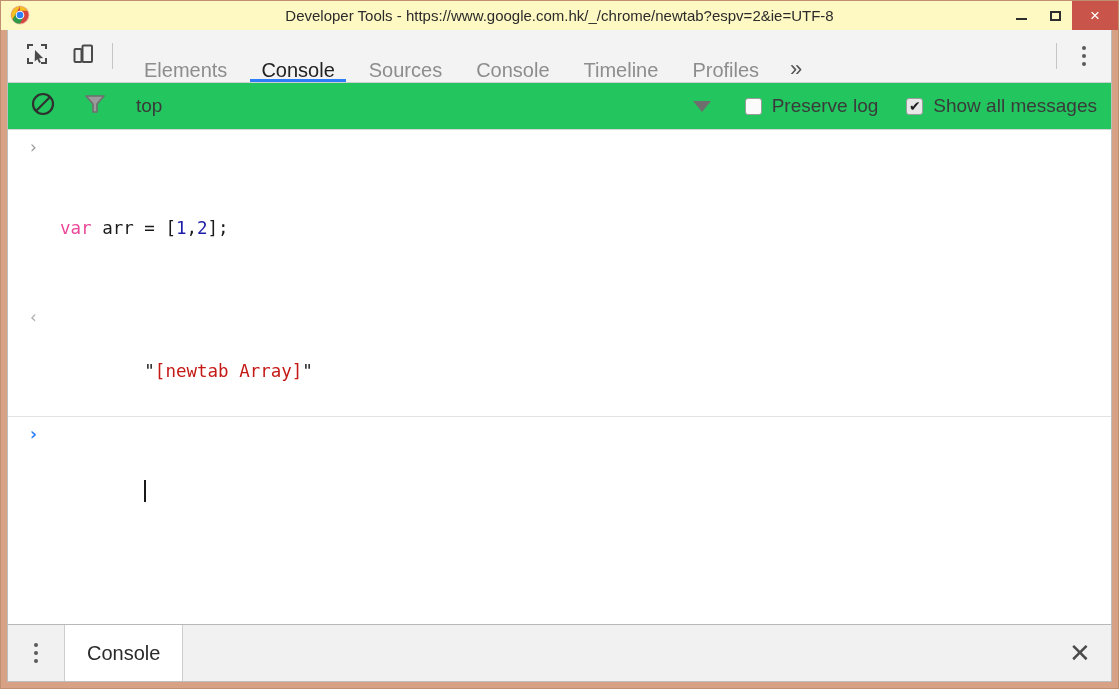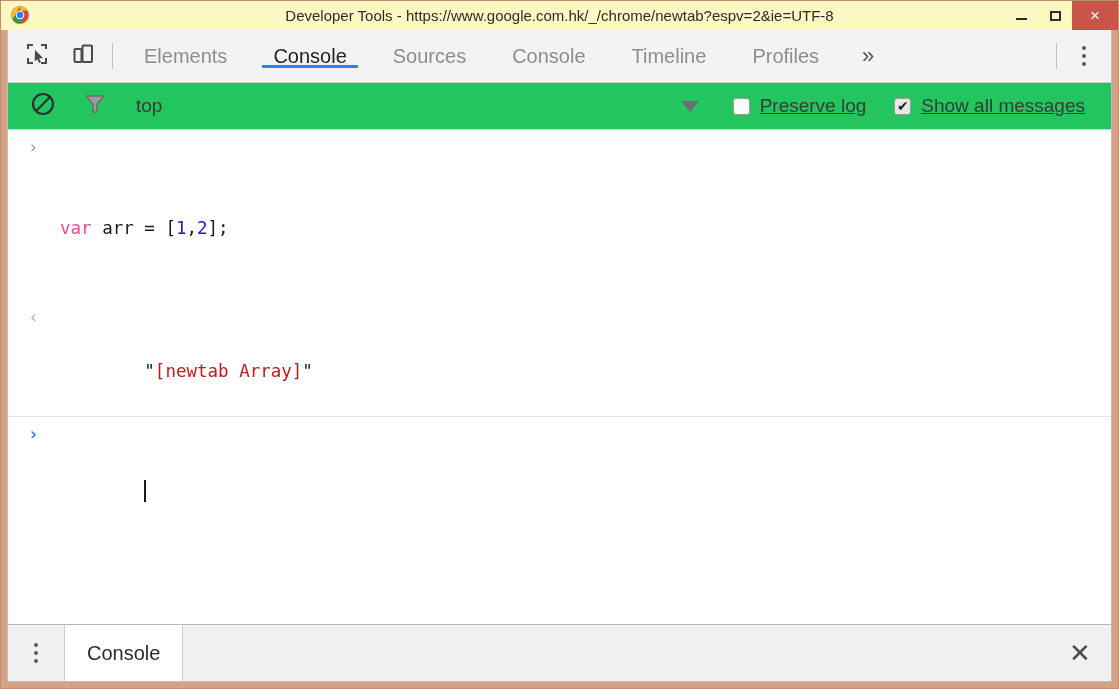--- a/index.html
+++ b/index.html
@@ -129,22 +129,22 @@
   }
   .vdivider {
     width: 1px;
     height: 26px;
     background: #c6c6c6;
     align-self: center;
     margin: 0 14px;
   }
   .tabs {
     display: flex;
-    align-items: center;
-    gap: 12px;
+    align-items: flex-end;
+    gap: 0;
   }
   .tab {
     display: flex;
     align-items: center;
     padding: 0 17px;
     font-size: 20px;
     color: #8d8d8d;
     position: relative;
     white-space: nowrap;
   }
@@ -244,23 +244,22 @@
   }
   .chk-mark {
     font-size: 14px;
     line-height: 1;
     color: #1f1f1f;
   }
   .chk-label {
     font-size: 19px;
     color: #3a3a3a;
     margin-right: 28px;
-    text-decoration: underline;
-  }
-  .chk-label.last { margin-right: 12px; text-align: right; }
+  }
+  .chk-label.last { margin-right: 0; text-align: right; }
 
   
   .console-body {
     flex: 1 1 auto;
     background: #ffffff;
     overflow: hidden;
     min-height: 0;
   }
   .console-row {
     position: relative;

